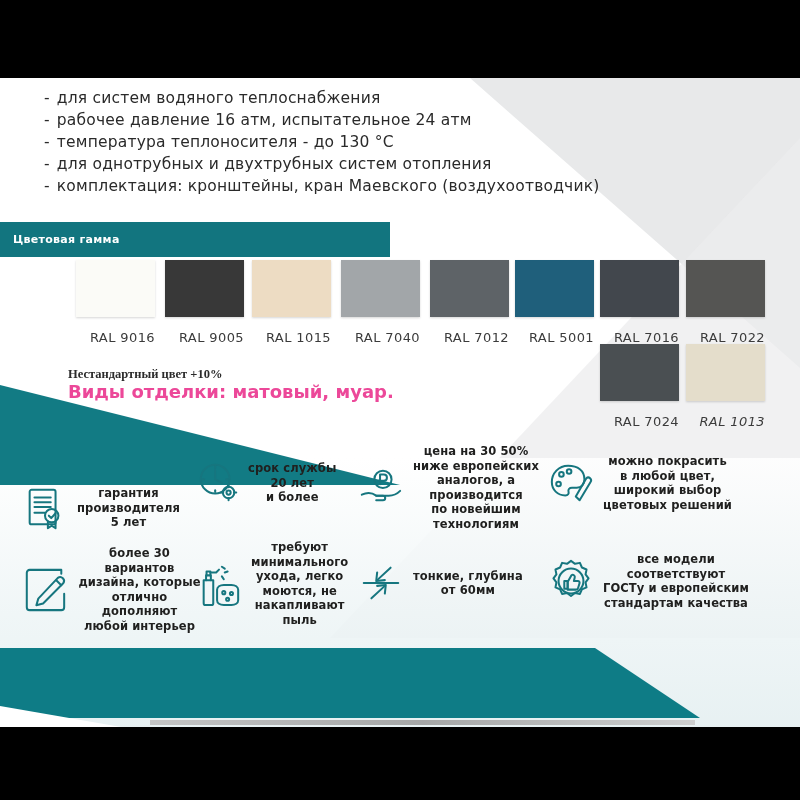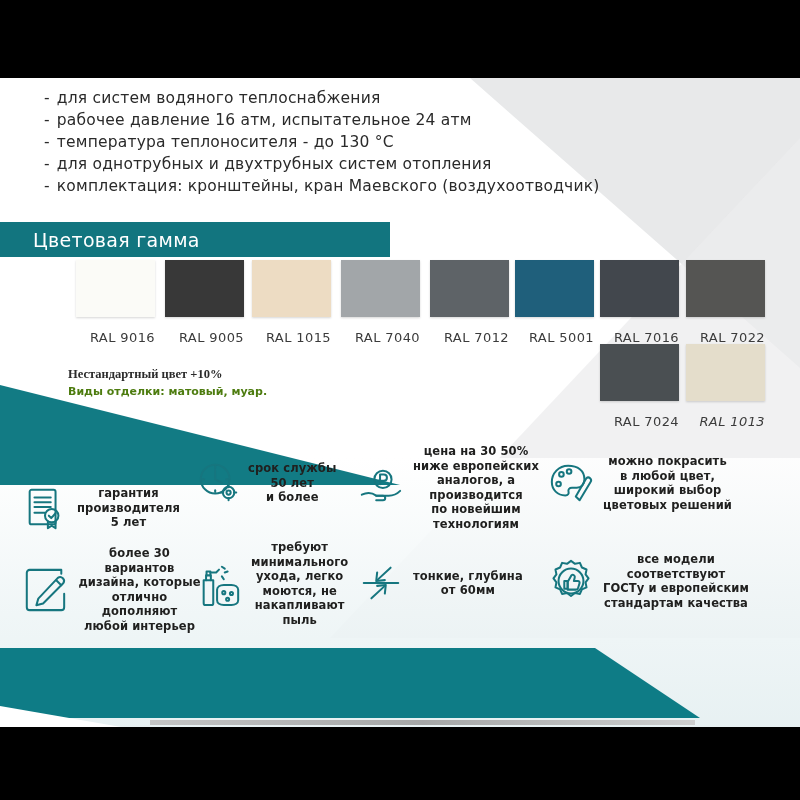--- a/index.html
+++ b/index.html
@@ -76,21 +76,21 @@
     white-space:nowrap;
   }
   .spec-dash{color:#2a2a2a;}
 
   
   #palette-banner{
     position:absolute;left:0;top:144px;width:390px;height:35px;
     background:#12757f;display:flex;align-items:center;
   }
   #palette-banner .title{
-    color:#fff;font-weight:normal;font-size:19px;margin-left:33px;letter-spacing:.3px;
+    color:#fff;font-weight:bold;font-size:11px;margin-left:13px;letter-spacing:.3px;
   }
 
   
   .swatch-row{position:absolute;}
   #swatch-row-1{left:0;top:182px;width:800px;height:80px;}
   #swatch-row-2{left:0;top:266px;width:800px;height:80px;}
   .swatch{position:absolute;width:79px;}
   .swatch .chip{
     width:79px;height:57px;
     box-shadow:0 1px 2px rgba(0,0,0,.16);
@@ -195,21 +195,21 @@
           <div class="code">RAL 7024</div>
         </div>
         <div class="swatch" style="left: 686px; font-style: italic;">
           <div class="chip" style="background: rgb(228, 221, 203);"></div>
           <div class="code">RAL 1013</div>
         </div>
       </div>
 
     <div id="palette-notes" style="position:absolute;left:68px;top:288px;">
         <div style="font-size: 12.5px; line-height: 17px; color: rgb(43, 43, 43); font-weight: 600; white-space: nowrap; font-family: Liberation Serif, serif;">Нестандартный цвет +10%</div>
-        <div style="font-size: 11px; line-height: 17px; color: #4d7c0f; font-weight: 600; white-space: nowrap;">Виды отделки: матовый, муар.</div>
+        <div style="font-size: 18px; line-height: 17px; color: #ec4899; font-weight: 600; white-space: nowrap;">Виды отделки: матовый, муар.</div>
       </div>
 
     <div id="features">
         <div class="feature" style="left: 22px; top: 8px; width: 175px; margin-top: 25px;">
           <span class="ficon">
             <svg viewBox="0 0 48 48">
               <rect x="8" y="5" width="27" height="36" rx="2" stroke="currentColor" fill="none" stroke-width="2.1" stroke-linecap="round" stroke-linejoin="round"></rect>
               <line x1="13" y1="13" x2="30" y2="13" stroke="currentColor" fill="none" stroke-width="2.1" stroke-linecap="round" stroke-linejoin="round"></line>
               <line x1="13" y1="18" x2="30" y2="18" stroke="currentColor" fill="none" stroke-width="2.1" stroke-linecap="round" stroke-linejoin="round"></line>
               <line x1="13" y1="23" x2="30" y2="23" stroke="currentColor" fill="none" stroke-width="2.1" stroke-linecap="round" stroke-linejoin="round"></line>
@@ -237,21 +237,21 @@
               <circle cx="34" cy="34" r="6" stroke="currentColor" fill="none" stroke-width="2.1" stroke-linecap="round" stroke-linejoin="round"></circle>
               <circle cx="34" cy="34" r="2.2" stroke="currentColor" fill="none" stroke-width="2.1" stroke-linecap="round" stroke-linejoin="round"></circle>
               <line x1="34" y1="26" x2="34" y2="28.4" stroke="currentColor" fill="none" stroke-width="2.1" stroke-linecap="round" stroke-linejoin="round"></line>
               <line x1="34" y1="39.6" x2="34" y2="42" stroke="currentColor" fill="none" stroke-width="2.1" stroke-linecap="round" stroke-linejoin="round"></line>
               <line x1="26" y1="34" x2="28.4" y2="34" stroke="currentColor" fill="none" stroke-width="2.1" stroke-linecap="round" stroke-linejoin="round"></line>
               <line x1="39.6" y1="34" x2="42" y2="34" stroke="currentColor" fill="none" stroke-width="2.1" stroke-linecap="round" stroke-linejoin="round"></line>
             </svg>
           </span>
           <div class="ftext">
             <span>срок службы</span>
-            <span>50 лет</span>
+            <span>20 лет</span>
             <span>и более</span>
           </div>
         </div>
         <div class="feature" style="left: 358px; top: -8px; width: 190px;">
           <span class="ficon">
             <svg viewBox="0 0 48 48">
               <circle cx="26" cy="15" r="9" stroke="currentColor" fill="none" stroke-width="2.1" stroke-linecap="round" stroke-linejoin="round"></circle>
               <path d="M23 20 L23 10 L27 10 a3.2 3.2 0 0 1 0 6.4 L21 16.4" stroke="currentColor" fill="none" stroke-width="2.1" stroke-linecap="round" stroke-linejoin="round"></path>
               <path d="M4 31 c6 -3 11 -2 15 1 h7 a2.4 2.4 0 0 1 0 4.8 h-7" stroke="currentColor" fill="none" stroke-width="2.1" stroke-linecap="round" stroke-linejoin="round"></path>
               <path d="M19 32 h13 c4 0 9 -2 12 -5" stroke="currentColor" fill="none" stroke-width="2.1" stroke-linecap="round" stroke-linejoin="round"></path>

